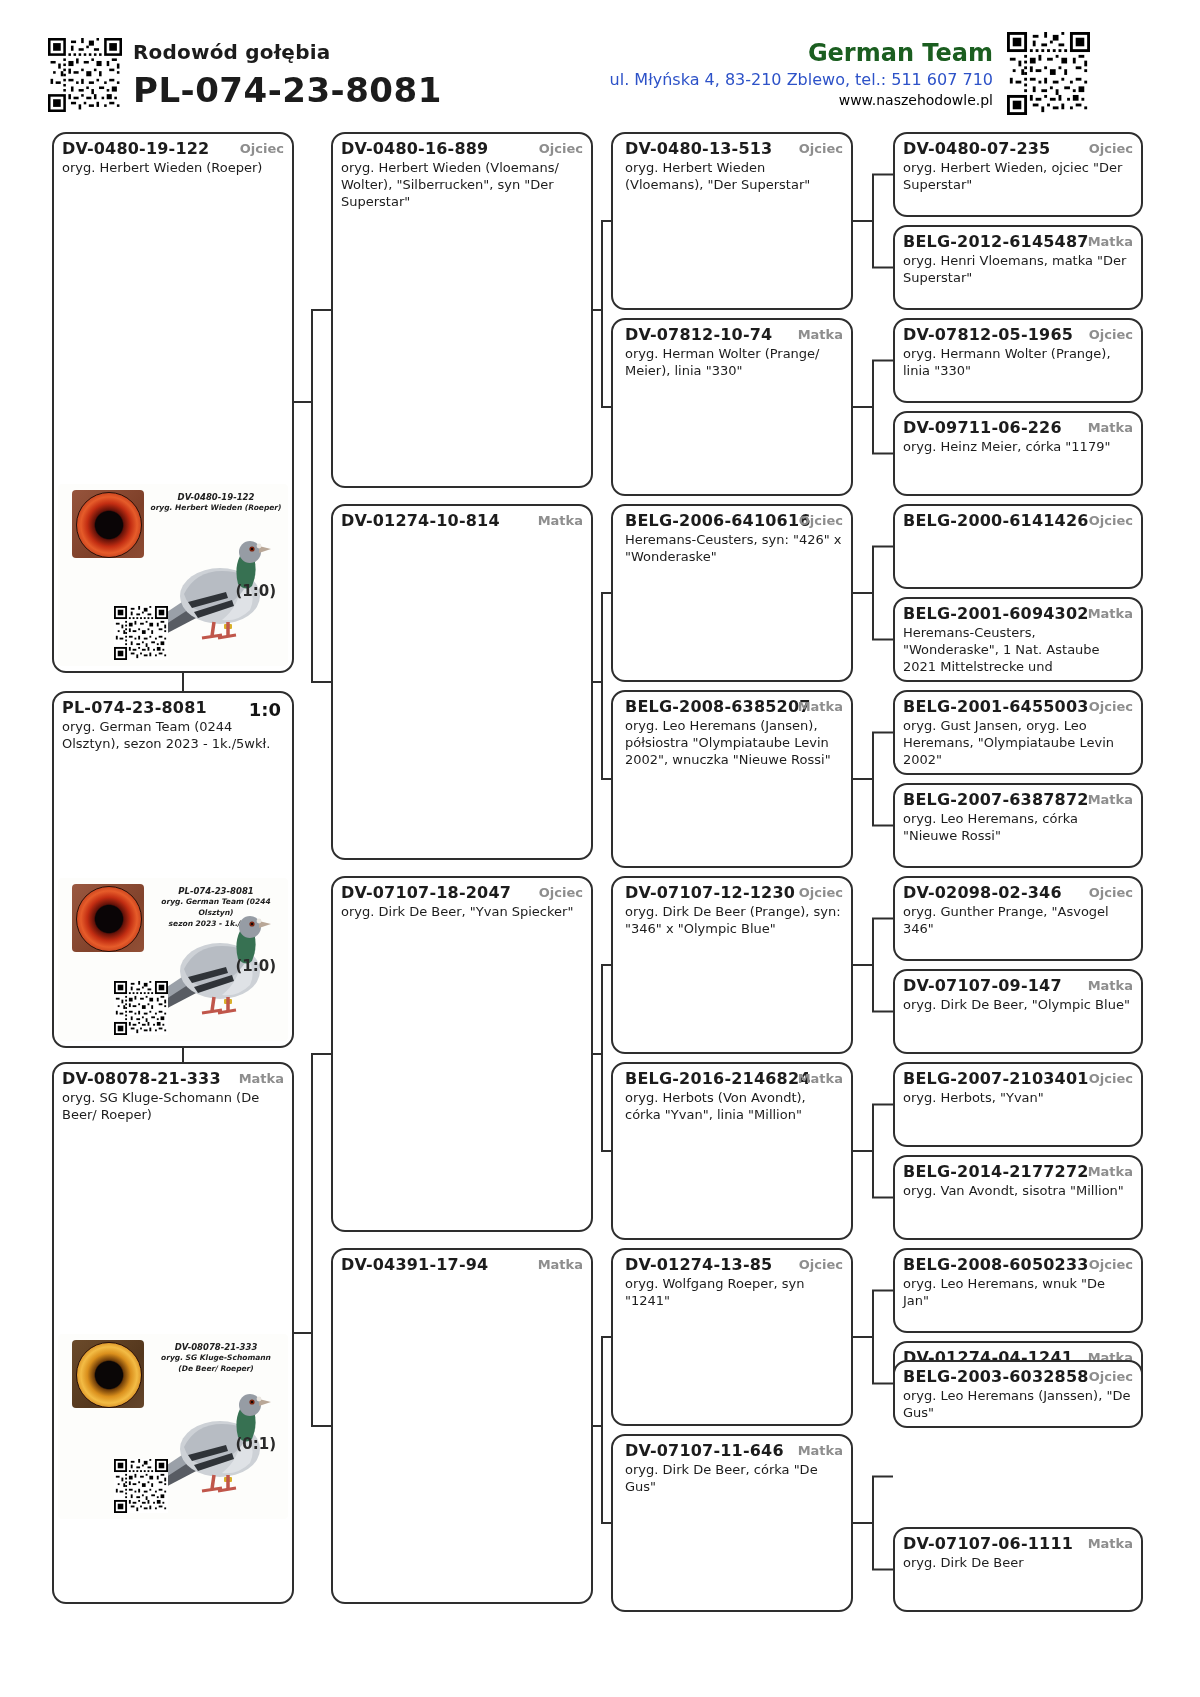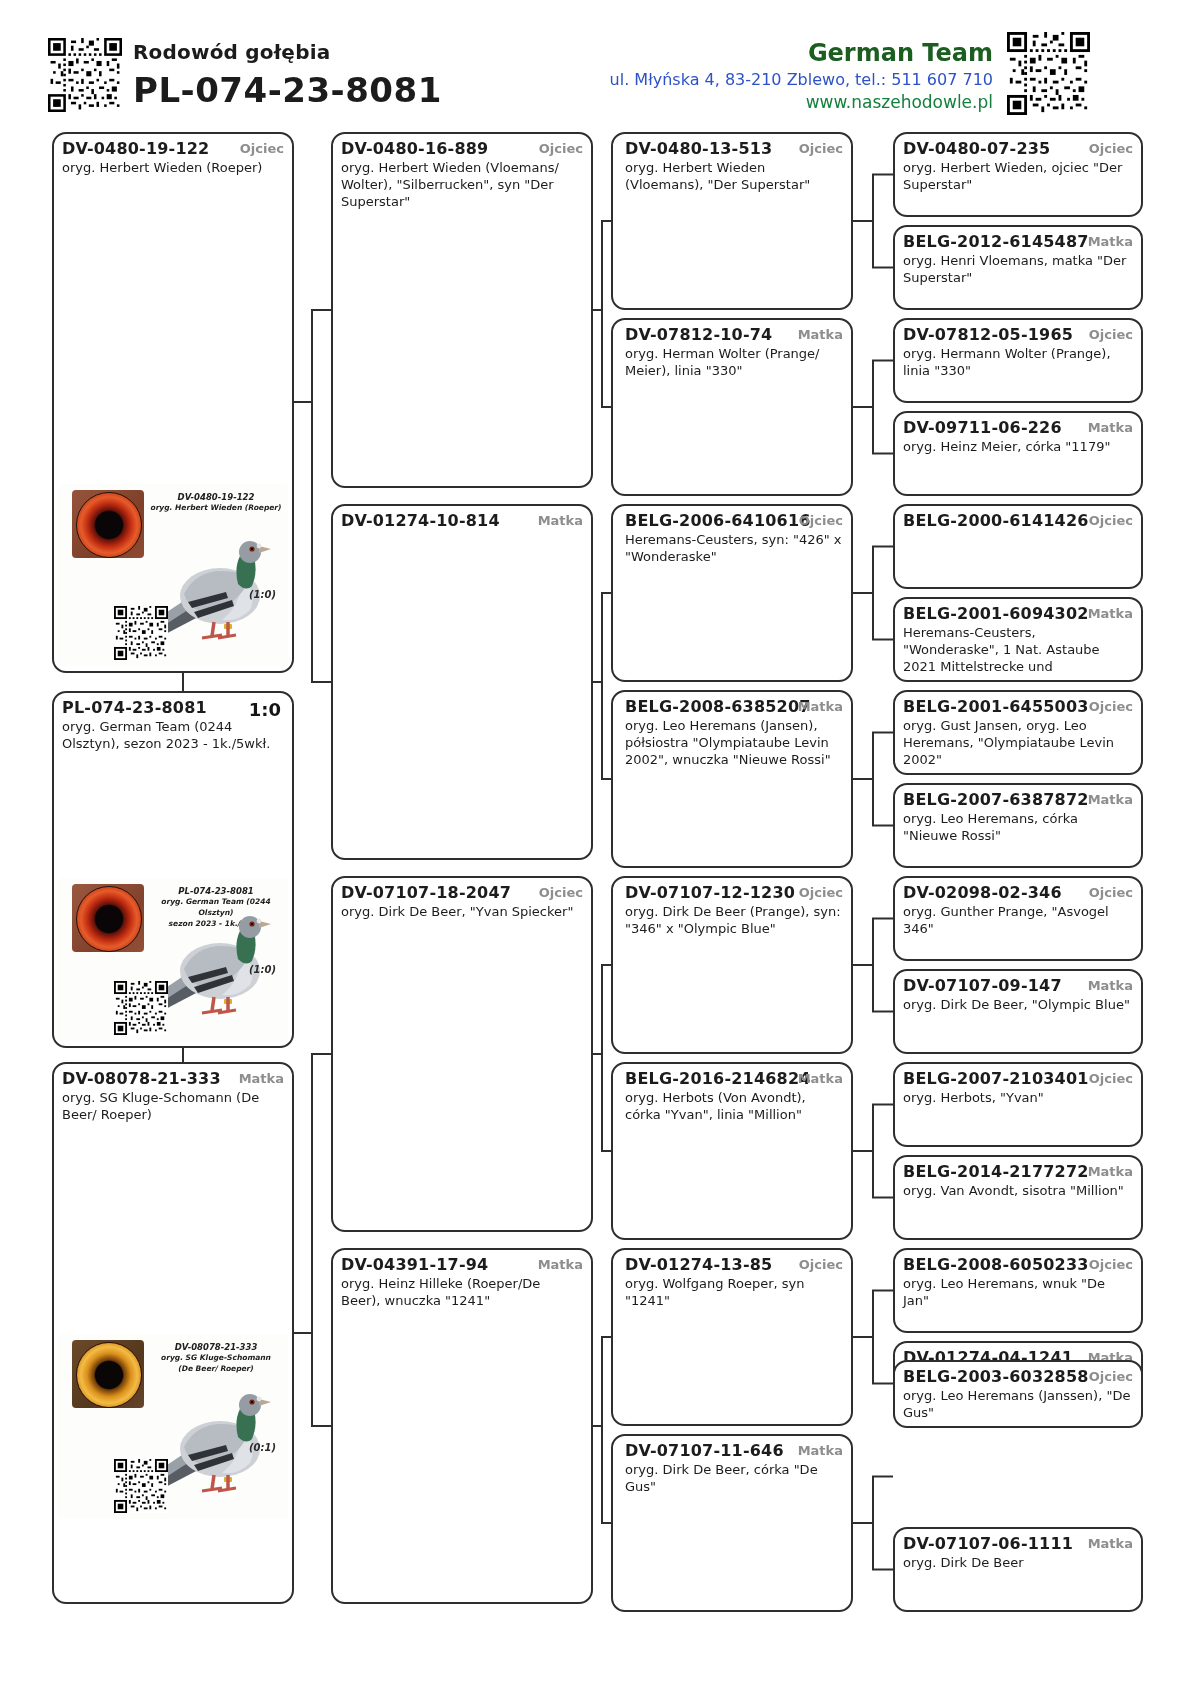--- a/index.html
+++ b/index.html
@@ -17,21 +17,21 @@
   }
   
   .hdr-qr-left{position:absolute;left:48px;top:38px;width:74px;height:74px;}
   .hdr-qr-right{position:absolute;left:1007px;top:32px;width:83px;height:83px;}
   .hdr-titles{position:absolute;left:133px;top:40px;}
   .doc-title{font-size:20px;font-weight:bold;letter-spacing:0.2px;}
   .ring-big{font-size:34px;font-weight:bold;margin-top:6px;letter-spacing:0.5px;}
   .hdr-right{position:absolute;right:207px;top:40px;text-align:right;}
   .loft-name{font-size:24px;font-weight:bold;color:var(--loft-green);line-height:1.1;}
   .loft-addr{font-size:16px;color:var(--address-blue);margin-top:4px;}
-  .loft-web{font-size:17px;color:#15803d;margin-top:3px;}
+  .loft-web{font-size:14px;color:#000000;margin-top:3px;}
   
   .tree{position:absolute;left:0;top:0;width:1200px;height:1697px;}
   .connectors{position:absolute;left:0;top:0;width:1200px;height:1697px;}
   .pbox{
     position:absolute;box-sizing:border-box;background:#fff;
     border:2px solid var(--line-dark);border-radius:14px;padding:5px 8px 4px 8px;
   }
   .c1{left:52px;width:242px;}
   .c2{left:331px;width:262px;}
   .c3{left:611px;width:242px;padding-left:12px;}
@@ -49,21 +49,21 @@
   .eye-bg1{background:linear-gradient(135deg,#96543c,#7e4029 60%,#8d4b32);}
   .eye-bg2{background:linear-gradient(135deg,#9a5840,#82432c 60%,#925036);}
   .eye-bg3{background:linear-gradient(135deg,#6b4a2a,#54371d 60%,#64452a);}
   .eye-ball{position:absolute;left:4px;top:2px;width:64px;height:64px;border-radius:50%;border:1px solid #2a1008;}
   .eye-red{background:radial-gradient(circle at 50% 50%,#0a0506 0 30%,#621108 33%,#c22d12 48%,#e65c2a 62%,#b53418 80%,#6f1f0e 100%);}
   .eye-orange{background:radial-gradient(circle at 50% 50%,#0a0606 0 30%,#6e3c08 33%,#da8f1c 48%,#f3bc45 62%,#c97612 80%,#7a4708 100%);}
   .photo-cap{position:absolute;left:92px;top:7px;right:6px;font-size:7.5px;font-weight:bold;font-style:italic;line-height:1.45;text-align:center;color:#202020;}
   .cap-id{font-size:8.5px;}
   .photo-bird{position:absolute;right:0;bottom:14px;width:150px;height:120px;}
   .photo-qr{position:absolute;left:56px;bottom:6px;width:54px;height:54px;}
-  .photo-score{position:absolute;right:12px;bottom:66px;font-size:10px;font-style:italic;font-weight:bold;color:#2a2a2a;}
+  .photo-score{position:absolute;right:12px;bottom:66px;font-size:15px;font-weight:bold;color:#2a2a2a;}
   .svg-defs{position:absolute;width:0;height:0;overflow:hidden;}
 </style>
 </head>
 <body>
 
 <svg class="svg-defs" aria-hidden="true">
   <symbol id="qr" viewBox="0 0 29 29">
     <rect width="29" height="29" fill="#fff"></rect>
     <g fill="#000">
       <rect x="0" y="0" width="7" height="7"></rect>
@@ -294,21 +294,20 @@
     <span class="pbox-tag">Matka</span>
   </div>
   <div class="pbox c2" style="top:876px;height:356px">
     <span class="pbox-id">DV-07107-18-2047</span>
     <span class="pbox-tag">Ojciec</span>
     <div class="pbox-desc">oryg. Dirk De Beer, "Yvan Spiecker"</div>
   </div>
   <div class="pbox c2" style="top:1248px;height:356px">
     <span class="pbox-id">DV-04391-17-94</span>
     <span class="pbox-tag">Matka</span>
-    <div class="pbox-desc">oryg. Heinz Hilleke (Roeper/De Beer), wnuczka "1241"</div>
   </div>
 
   <div class="pbox c3" style="top:132px;height:178px">
     <span class="pbox-id">DV-0480-13-513</span>
     <span class="pbox-tag">Ojciec</span>
     <div class="pbox-desc">oryg. Herbert Wieden (Vloemans), "Der Superstar"</div>
   </div>
   <div class="pbox c3" style="top:318px;height:178px">
     <span class="pbox-id">DV-07812-10-74</span>
     <span class="pbox-tag">Matka</span>

